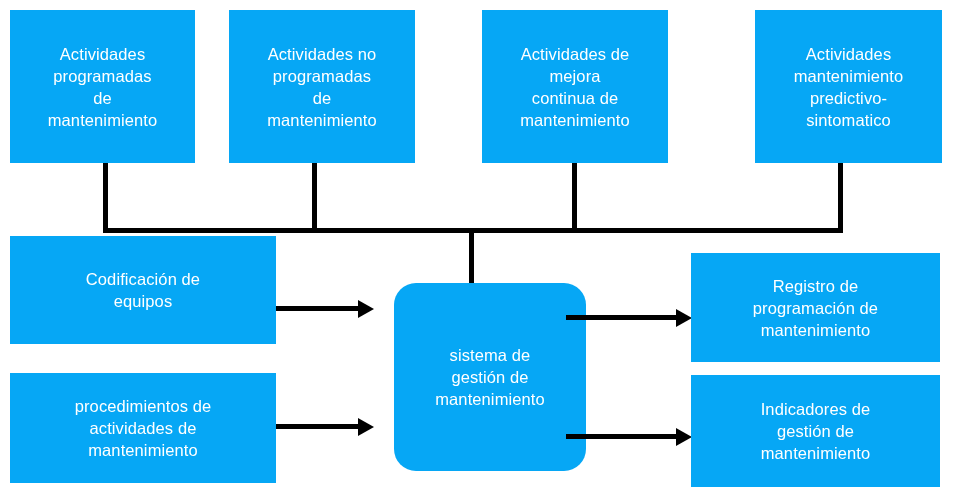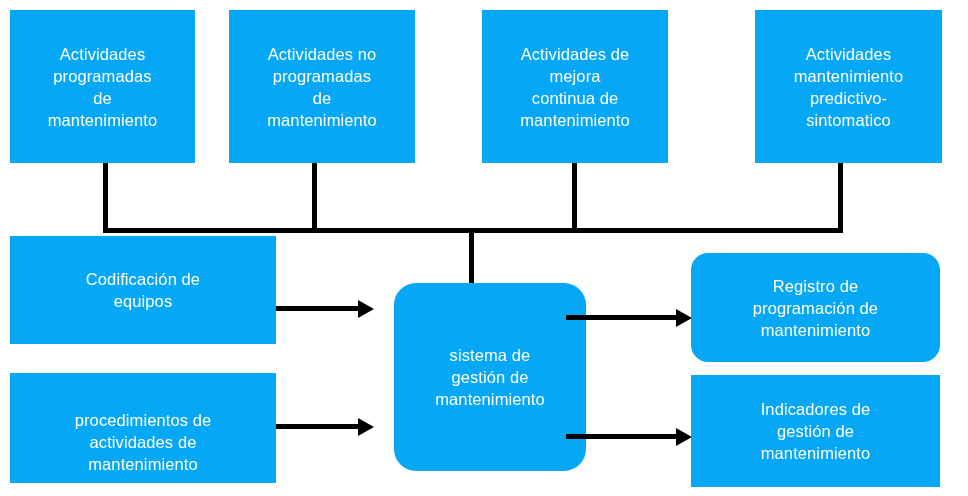--- a/index.html
+++ b/index.html
@@ -20,21 +20,21 @@
     box-sizing: border-box;
     background: #06a7f5;
     color: #ffffff;
     display: flex;
     align-items: center;
     justify-content: center;
     text-align: center;
     font-size: 16.5px;
     line-height: 22px;
     white-space: pre-line;
-    padding: 8px 6px;
+    padding: 2px 6px;
     letter-spacing: 0.1px;
   }
   .node.rounded {
     border-radius: 22px;
   }
   .connector {
     position: absolute;
     background: #000000;
   }
   .conn-h { height: 5px; }
@@ -93,21 +93,21 @@
 
   <div class="connector conn-h" style="left:103px; top:228px; width:740px;"></div>
 
   <div class="connector conn-v" style="left:469px; top:228px; height:58px;"></div>
 
   <div class="node" style="left:10px; top:236px; width:266px; height:108px;">
     <span>Codificación de
 equipos</span>
   </div>
 
-  <div class="node" style="left:10px; top:373px; width:266px; height:110px;align-items:flex-end;">
+  <div class="node" style="left:10px; top:373px; width:266px; height:110px;">
     <span>procedimientos de
 actividades de
 mantenimiento</span>
   </div>
 
   <div class="arrow-line" style="left:276px; top:306px; width:82px;"></div>
   <div class="arrow-head" style="left:358px; top:300px;"></div>
 
   <div class="arrow-line" style="left:276px; top:424px; width:82px;"></div>
   <div class="arrow-head" style="left:358px; top:418px;"></div>
@@ -117,21 +117,21 @@
 gestión de
 mantenimiento</span>
   </div>
 
   <div class="arrow-line" style="left:566px; top:315px; width:110px;"></div>
   <div class="arrow-head" style="left:676px; top:309px;"></div>
 
   <div class="arrow-line" style="left:566px; top:434px; width:110px;"></div>
   <div class="arrow-head" style="left:676px; top:428px;"></div>
 
-  <div class="node" style="left:691px; top:253px; width:249px; height:109px;border-radius:17px;">
+  <div class="node" style="left:691px; top:253px; width:249px; height:109px;">
     <span>Registro de
 programación de
 mantenimiento</span>
   </div>
 
   <div class="node" style="left:691px; top:375px; width:249px; height:112px;">
     <span>Indicadores de
 gestión de
 mantenimiento</span>
   </div>

